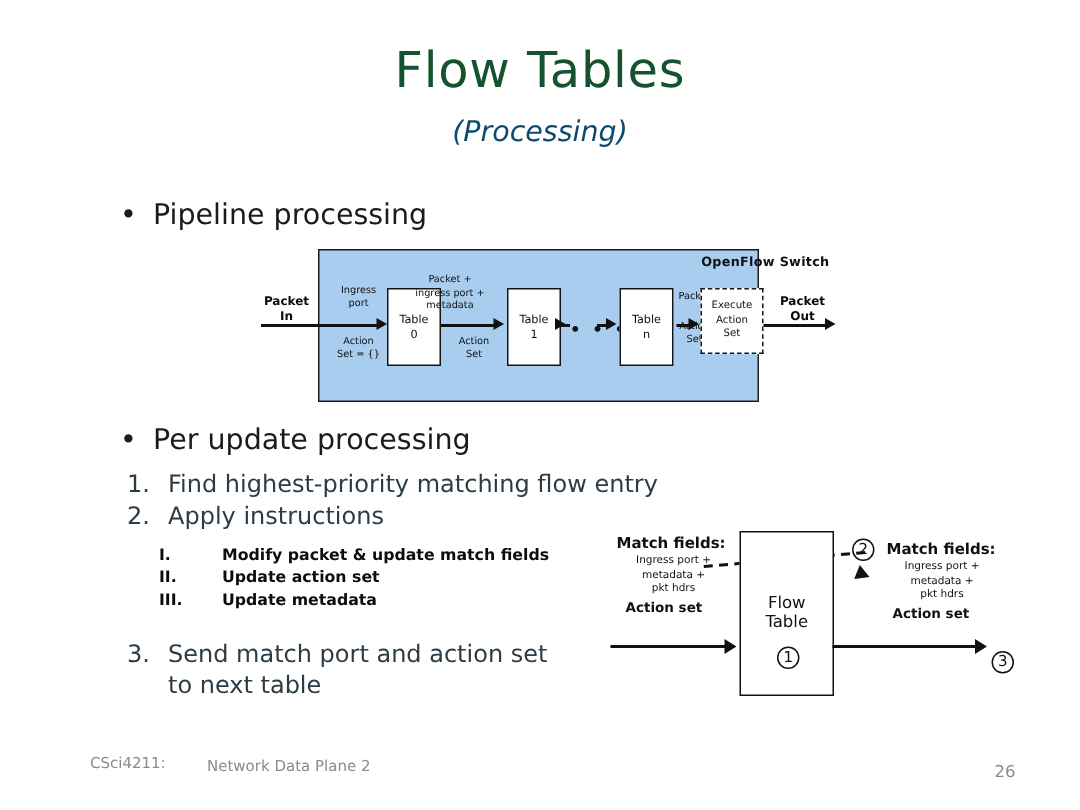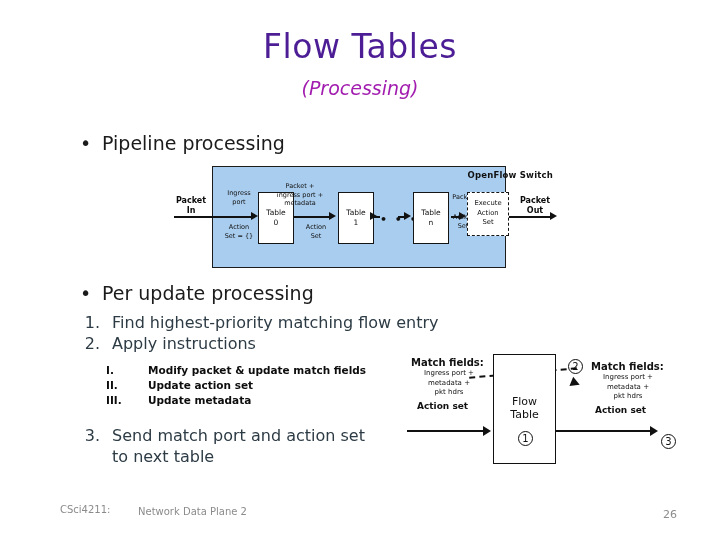--- a/index.html
+++ b/index.html
@@ -20,33 +20,33 @@
   #slide-title {
     position: absolute;
     top: 28px;
     left: 0;
     width: 720px;
     text-align: center;
     font-family: "DejaVu Sans", sans-serif;
     font-size: 33px;
     line-height: 38px;
     letter-spacing: 0.5px;
-    color: #4c1d95;
+    color: #14532d;
     font-weight: 400;
   }
   #slide-subtitle {
     position: absolute;
     top: 76px;
     left: 0;
     width: 720px;
     text-align: center;
     font-size: 19px;
     line-height: 24px;
     font-style: italic;
-    color: #a21caf;
+    color: #0c4a6e;
   }
 
   
   .bullet-l1 {
     position: absolute;
     font-size: 19px;
     line-height: 24px;
     color: #1b1b1b;
     white-space: nowrap;
     margin-left: 44px;

